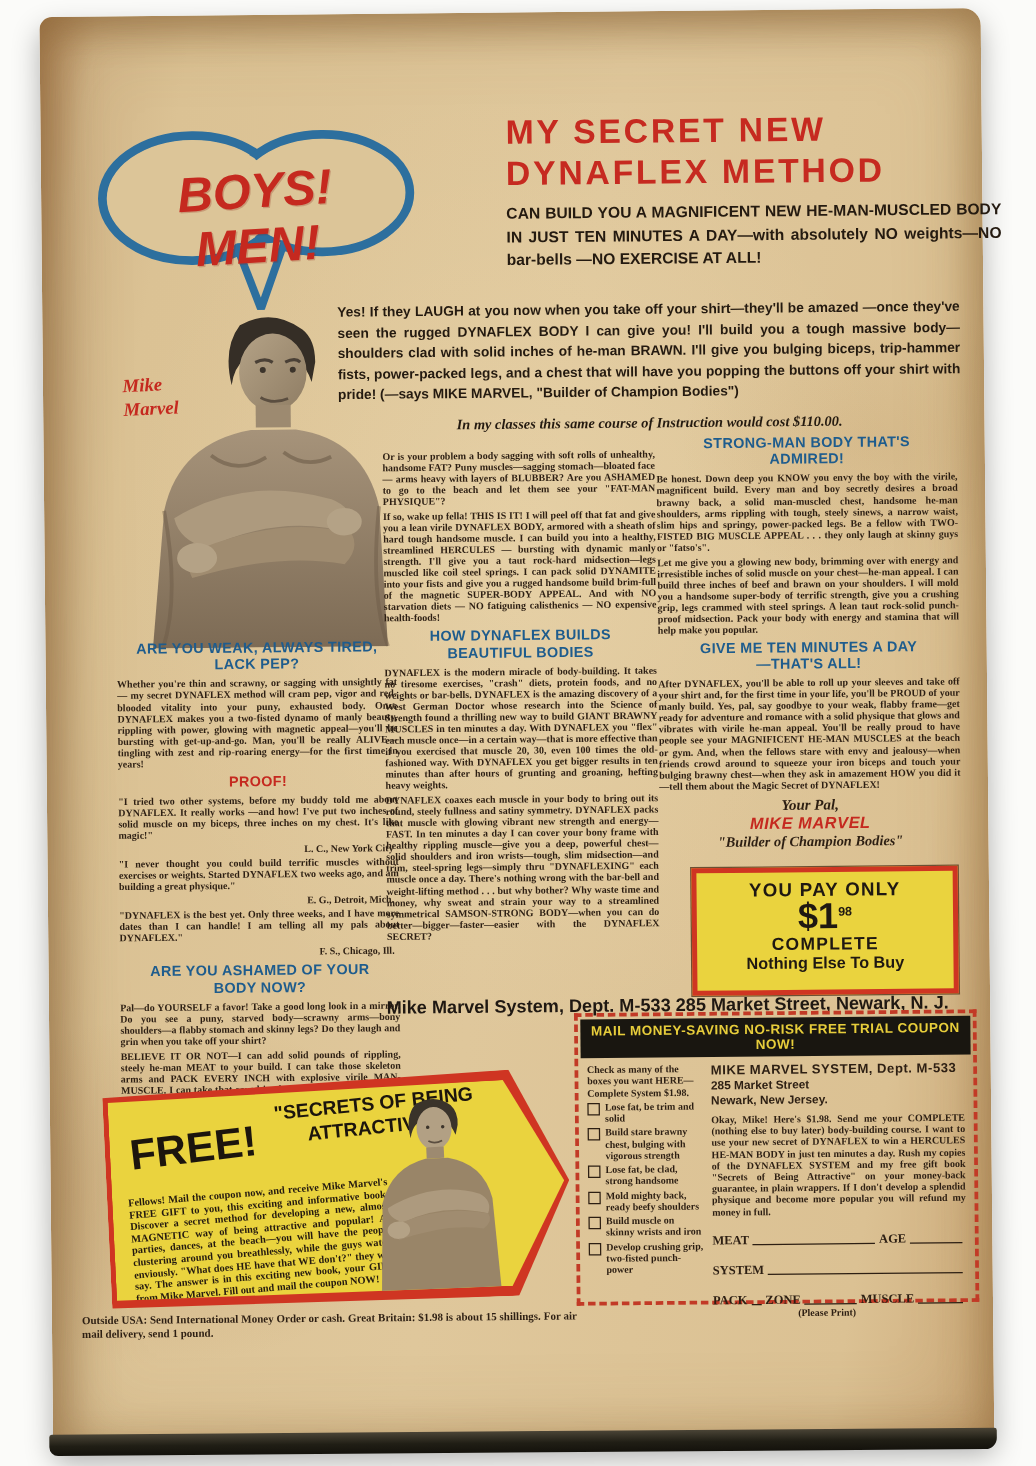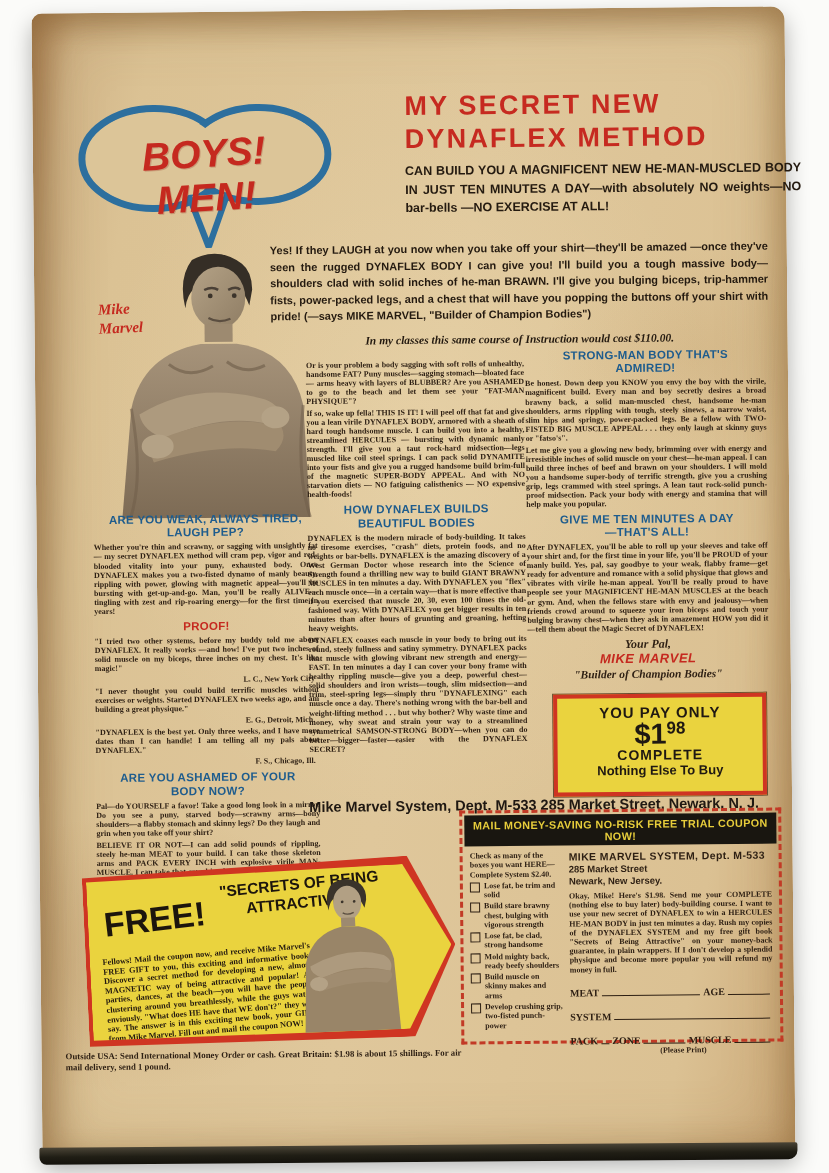--- a/index.html
+++ b/index.html
@@ -56,21 +56,21 @@
   .signoff .yp{font-size:12px;font-style:italic;}
   .signoff .mm{font-family:"Liberation Sans",sans-serif;font-size:13px;font-style:italic;
     color:#c5291f;letter-spacing:0.5px;margin:1px 0;}
   .signoff .bc{font-size:11.5px;font-style:italic;}
   
   .paybox{left:515px;top:686px;width:205px;height:94px;background:#ead33e;
     border:4px solid #cf3522;box-shadow:0 0 0 1px #6b4f33;text-align:center;
     font-family:"Liberation Sans",sans-serif;font-weight:bold;color:#1f1812;}
   .paybox .l1{font-size:15px;margin-top:6px;letter-spacing:1px;}
   .paybox .price{font-size:29px;line-height:0.9;}
-  .paybox .cents{font-size:17px;vertical-align:10px;}
+  .paybox .cents{font-size:10px;vertical-align:10px;}
   .paybox .l3{font-size:14px;letter-spacing:1px;}
   .paybox .l4{font-size:13px;}
   .address-line{left:252px;top:788px;width:486px;text-align:center;color:#1f1812;
     font-family:"Liberation Sans",sans-serif;font-weight:bold;font-size:14.5px;}
   
   .freebox{left:45px;top:851px;width:370px;height:181px;transform:rotate(-2.2deg);
     background:#cf3522;
     clip-path:polygon(0 4%,88% 0,100% 50%,88% 100%,0 97%);}
   .freebox-in{position:absolute;left:4px;top:8px;right:4px;bottom:8px;background:#ead33e;
     clip-path:polygon(0 2%,87.5% 0,100% 50%,87.5% 100%,0 98%);}
@@ -91,21 +91,21 @@
   .c-left{width:92px;flex:none;font-size:8px;line-height:1.16;font-weight:bold;}
   .chk{display:flex;margin-top:2px;justify-content:space-between;}
   .chk .box{width:8px;height:8px;border:1.3px solid #2d1f13;flex:none;margin:1px 4px 0 0;}
   .c-right{flex:1;}
   .c-addr1{font-family:"Liberation Sans",sans-serif;font-weight:bold;font-size:10.5px;letter-spacing:0.4px;}
   .c-addr2{font-family:"Liberation Sans",sans-serif;font-weight:bold;font-size:9.5px;margin-top:1px;}
   .c-body{font-size:8px;line-height:1.15;font-weight:bold;text-align:justify;margin-top:5px;}
   .fline{display:flex;align-items:flex-end;font-size:10px;font-weight:bold;margin-top:13px;}
   .rule{flex:1;border-bottom:1.5px solid #2d1f13;margin:0 3px 2px 3px;}
   .rule.fix42{flex:none;width:42px;} .rule.fix36{flex:none;width:36px;}
-  .pprint{font-size:8px;font-weight:bold;text-align:center;margin:0 0 0 68px;width:90px;}
+  .pprint{font-size:8px;font-weight:bold;text-align:left;margin:0 0 0 68px;width:90px;}
   .footer-note{left:24px;top:1038px;width:396px;font-size:8.8px;font-weight:bold;
     color:#2d1f13;line-height:1.3;text-align:justify;}
 </style>
 </head>
 <body>
 
 <div class="paper">
 
   <div class="abs bubble-wrap">
     <svg width="254" height="150" viewBox="0 0 254 150">
@@ -156,21 +156,21 @@
       <path d="M22,162 Q34,230 20,272 M194,160 Q186,230 200,272" stroke="#6d5c48" stroke-width="3" fill="none" opacity="0.5"></path>
     </svg>
   </div>
   <div class="abs photo-caption">
     <div>Mike</div>
     <div>Marvel</div>
   </div>
 
   <div class="abs col col-left">
     <h3 class="blue">
-      <span>ARE YOU WEAK, ALWAYS TIRED,</span><br><span>LAUGH PEP?</span></h3>
+      <span>ARE YOU WEAK, ALWAYS TIRED,</span><br><span>LACK PEP?</span></h3>
     <p>Whether you're thin and scrawny, or sagging with unsightly fat — my secret DYNAFLEX method will cram pep, vigor and red-blooded vitality into your puny, exhausted body. Once DYNAFLEX makes you a two-fisted dynamo of manly beauty, rippling with power, glowing with magnetic appeal—you'll be bursting with get-up-and-go. Man, you'll be really ALIVE—tingling with zest and rip-roaring energy—for the first time in years!</p>
     <h3 class="red">PROOF!</h3>
     <p>"I tried two other systems, before my buddy told me about DYNAFLEX. It really works —and how! I've put two inches of solid muscle on my biceps, three inches on my chest. It's like magic!"</p>
     <p class="attrib">L. C., New York City</p>
     <p>"I never thought you could build terrific muscles without exercises or weights. Started DYNAFLEX two weeks ago, and am building a great physique."</p>
     <p class="attrib">E. G., Detroit, Mich.</p>
     <p>"DYNAFLEX is the best yet. Only three weeks, and I have more dates than I can handle! I am telling all my pals about DYNAFLEX."</p>
     <p class="attrib">F. S., Chicago, Ill.</p>
     <h3 class="blue">
       <span>ARE YOU ASHAMED OF YOUR</span><br><span>BODY NOW?</span></h3>
@@ -233,40 +233,40 @@
           <ellipse cx="22" cy="106" rx="9" ry="7" fill="#b4a286"></ellipse>
         </svg>
       </div>
     </div>
   </div>
 
   <div class="abs coupon">
     <div class="coupon-banner">MAIL MONEY-SAVING NO-RISK FREE TRIAL COUPON NOW!</div>
     <div class="coupon-cols">
       <div class="c-left">
-        <div>Check as many of the boxes you want HERE—Complete System $2.40.</div>
+        <div>Check as many of the boxes you want HERE—Complete System $1.98.</div>
         <div class="chk">
           <span class="box"></span>
           <span>Lose fat, be trim and solid</span>
           </div>
         <div class="chk">
           <span class="box"></span>
           <span>Build stare brawny chest, bulging with vigorous strength</span>
           </div>
         <div class="chk">
           <span class="box"></span>
           <span>Lose fat, be clad, strong handsome</span>
           </div>
         <div class="chk">
           <span class="box"></span>
           <span>Mold mighty back, ready beefy shoulders</span>
           </div>
         <div class="chk">
           <span class="box"></span>
-          <span>Build muscle on skinny makes and arms</span>
+          <span>Build muscle on skinny wrists and iron</span>
           </div>
         <div class="chk">
           <span class="box"></span>
           <span>Develop crushing grip, two-fisted punch-power</span>
           </div>
       </div>
       <div class="c-right">
         <div class="c-addr1">MIKE MARVEL SYSTEM, Dept. M-533</div>
         <div class="c-addr2">285 Market Street</div>
         <div class="c-addr2">Newark, New Jersey.</div>

